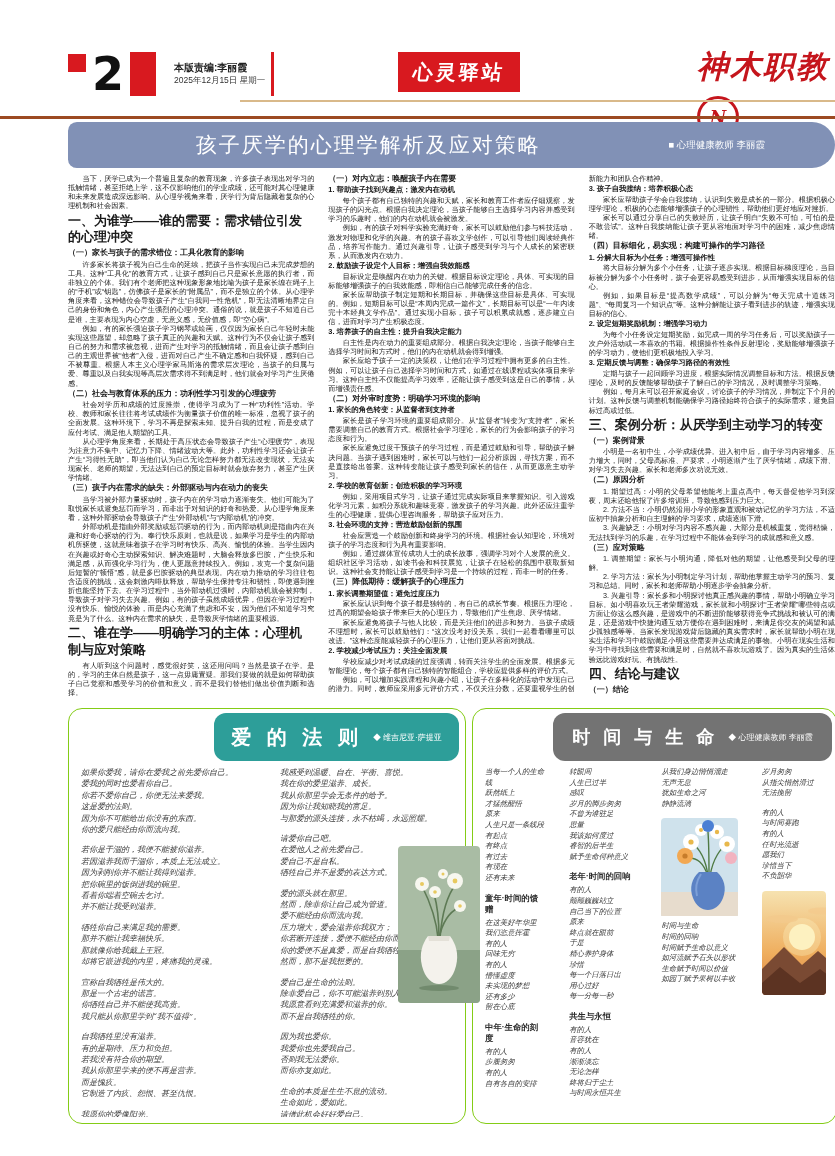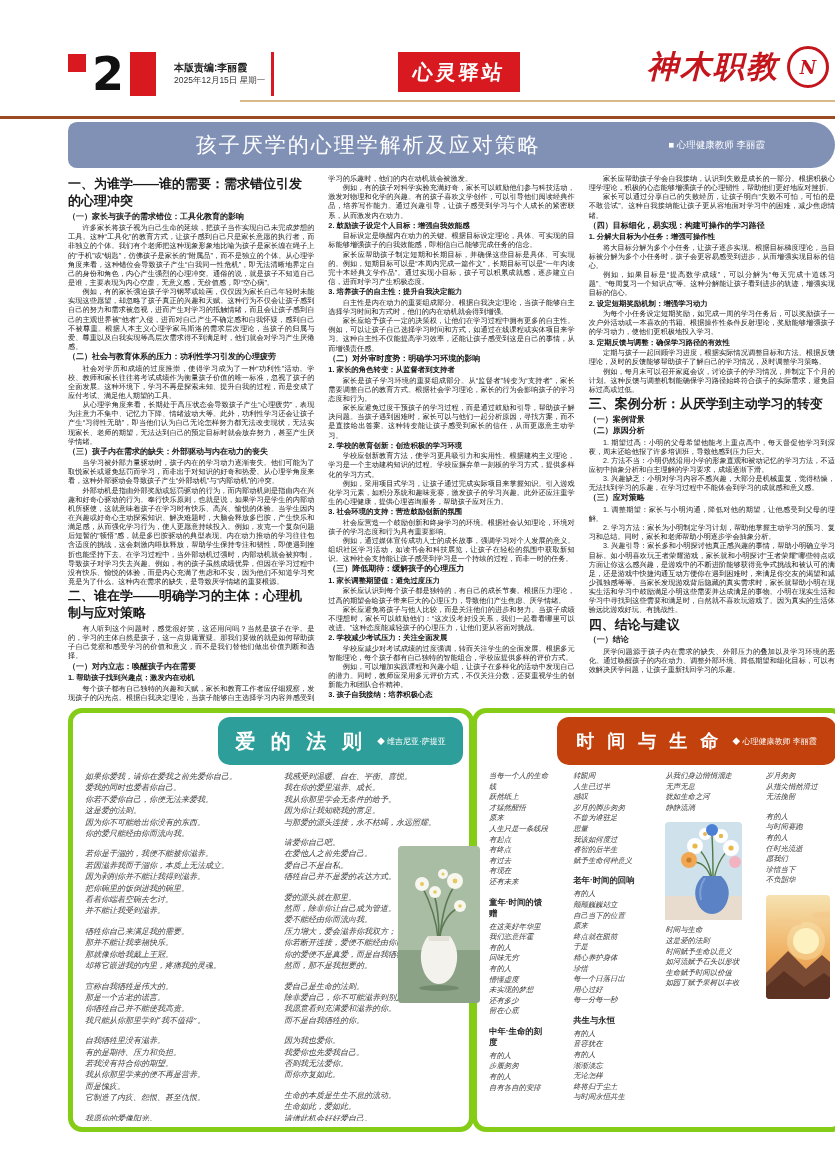--- a/index.html
+++ b/index.html
@@ -10,48 +10,48 @@
   .redsq{background:#d8191f;display:inline-block;}
   #hdr-left{position:absolute;left:0;top:4px;display:flex;align-items:center;gap:6px;}
   #pagenum{font-size:46px;font-weight:bold;color:#111;line-height:48px;font-family:"DejaVu Sans",sans-serif;}
   #ed-block{display:flex;flex-direction:column;justify-content:center;line-height:13px;margin-left:12px;}
   #ed-block .l1{font-size:10px;font-weight:bold;color:#222;}
   #ed-block .l2{font-size:8.5px;color:#333;}
   #col-title-box{position:absolute;left:330px;top:6px;width:122px;height:40px;background:#d8191f;
      display:flex;align-items:center;justify-content:center;}
   #col-title-box span{color:#fff;font-weight:bold;font-size:20px;letter-spacing:3px;transform:skewX(-6deg);
      font-family:"DejaVu Serif",serif;}
-  #masthead{position:absolute;right:6px;top:0;display:flex;align-items:flex-end;gap:8px;}
+  #masthead{position:absolute;right:6px;top:0;display:flex;align-items:flex-start;gap:8px;flex-direction:column;}
   #masthead .mh-text{color:#c5151c;font-family:"DejaVu Serif",serif;font-style:italic;font-weight:bold;
      font-size:31px;letter-spacing:2px;}
   #mh-logo{width:36px;height:36px;border:3px solid #c5151c;border-radius:50%;display:flex;
      align-items:center;justify-content:center;color:#c5151c;font-family:"DejaVu Serif",serif;
      font-style:italic;font-weight:bold;font-size:18px;}
   .rule-tan{position:absolute;left:240px;right:0;top:100px;height:2px;background:#d9b98a;}
   .rule-brown{position:absolute;left:0;right:0;top:116px;height:3px;background:#9c4a22;}
   
   #banner{position:absolute;left:68px;top:122px;width:767px;height:46px;background:#8191b6;
      border-radius:10px 26px 26px 10px;display:flex;align-items:center;}
   #banner .t{flex:1;text-align:center;color:#fff;font-weight:normal;font-size:21px;letter-spacing:2px;}
   #banner .a{color:#fff;font-size:9.5px;margin-right:70px;white-space:nowrap;}
   
   #article-body{position:absolute;left:68px;top:174px;width:767px;height:528px;
      column-count:3;column-gap:14px;column-fill:auto;overflow:hidden;color:#1b1b1b;}
   .ab-p{font-size:7.2px;line-height:1.27;text-align:justify;text-indent:2em;margin:0;}
   .ab-h1{font-size:13px;font-weight:bold;margin:2px 0;line-height:1.3;}
   .ab-h2{font-size:8px;font-weight:bold;margin:1px 0;line-height:1.3;}
   .ab-h3{font-size:7.4px;font-weight:bold;margin:1px 0;line-height:1.3;}
   
-  .pbox{position:absolute;top:708px;height:414px;background:#fff;border:5px solid #84cc16;border-radius:14px;}
+  .pbox{position:absolute;top:708px;height:414px;background:#fff;border:1px solid #84cc16;border-radius:14px;}
   #pbox-love{left:68px;width:396px;}
   #pbox-time{left:472px;width:363px;}
   .band{position:absolute;top:4px;height:48px;border-radius:12px;display:flex;align-items:center;
      justify-content:center;gap:10px;color:#fff;}
   #band-love{left:145px;right:6px;background:#2d9e99;}
-  #band-time{left:80px;right:4px;background:#c2410c;}
+  #band-time{left:80px;right:4px;background:#737373;}
   .band .bt{font-weight:bold;font-size:20px;letter-spacing:5px;white-space:nowrap;}
   #band-time .bt{font-size:18px;letter-spacing:4px;}
   .band .ba{font-size:8px;white-space:nowrap;}
   .pcols{position:absolute;left:12px;right:10px;top:58px;bottom:6px;display:flex;gap:24px;overflow:hidden;}
   .pcol{overflow:hidden;}
   #pbox-love .pcol{width:182px;}
   .tcol0{width:74px;} .tcol1{width:84px;} .tcol2{width:94px;} .tcol3{width:79px;}
   .stanza{margin-bottom:9px;}
   .pline{font-family:"DejaVu Serif",serif;font-style:italic;color:#3a3a3a;}
   #pbox-love .pline{font-size:8px;line-height:11.4px;}
@@ -91,20 +91,21 @@
   </div>
   <div class="rule-tan"></div>
   <div class="rule-brown"></div>
 
   <div id="banner">
     <span class="t">孩子厌学的心理学解析及应对策略</span>
     <span class="a">■ 心理健康教师 李丽霞</span>
   </div>
 
   <div id="article-body">
+      <div class="ab-p">当下，厌学已成为一个普遍且复杂的教育现象，许多孩子表现出对学习的抵触情绪，甚至拒绝上学，这不仅影响他们的学业成绩，还可能对其心理健康和未来发展造成深远影响。从心理学视角来看，厌学行为背后隐藏着复杂的心理机制和社会因素。</div>
       <div class="ab-h1">一、为谁学——谁的需要：需求错位引发的心理冲突</div>
       <div class="ab-h2">（一）家长与孩子的需求错位：工具化教育的影响</div>
       <div class="ab-p">许多家长将孩子视为自己生命的延续，把孩子当作实现自己未完成梦想的工具。这种“工具化”的教育方式，让孩子感到自己只是家长意愿的执行者，而非独立的个体。我们有个老师把这种现象形象地比喻为孩子是家长缠在绳子上的“手机”或“钥匙”，仿佛孩子是家长的“附属品”，而不是独立的个体。从心理学角度来看，这种错位会导致孩子产生“自我同一性危机”，即无法清晰地界定自己的身份和角色，内心产生强烈的心理冲突。通俗的说，就是孩子不知道自己是谁，主要表现为内心空虚，无意义感，无价值感，即“空心病”。</div>
       <div class="ab-p">例如，有的家长强迫孩子学习钢琴或绘画，仅仅因为家长自己年轻时未能实现这些愿望，却忽略了孩子真正的兴趣和天赋。这种行为不仅会让孩子感到自己的努力和需求被忽视，进而产生对学习的抵触情绪，而且会让孩子感到自己的主观世界被“他者”入侵，进而对自己产生不确定感和自我怀疑，感到自己不被尊重。根据人本主义心理学家马斯洛的需求层次理论，当孩子的归属与爱、尊重以及自我实现等高层次需求得不到满足时，他们就会对学习产生厌倦感。</div>
       <div class="ab-h2">（二）社会与教育体系的压力：功利性学习引发的心理疲劳</div>
       <div class="ab-p">社会对学历和成绩的过度推崇，使得学习成为了一种“功利性”活动。学校、教师和家长往往将考试成绩作为衡量孩子价值的唯一标准，忽视了孩子的全面发展。这种环境下，学习不再是探索未知、提升自我的过程，而是变成了应付考试、满足他人期望的工具。</div>
       <div class="ab-p">从心理学角度来看，长期处于高压状态会导致孩子产生“心理疲劳”，表现为注意力不集中、记忆力下降、情绪波动大等。此外，功利性学习还会让孩子产生“习得性无助”，即当他们认为自己无论怎样努力都无法改变现状，无法实现家长、老师的期望，无法达到自己的预定目标时就会放弃努力，甚至产生厌学情绪。</div>
       <div class="ab-h2">（三）孩子内在需求的缺失：外部驱动与内在动力的丧失</div>
       <div class="ab-p">当学习被外部力量驱动时，孩子内在的学习动力逐渐丧失。他们可能为了取悦家长或避免惩罚而学习，而非出于对知识的好奇和热爱。从心理学角度来看，这种外部驱动会导致孩子产生“外部动机”与“内部动机”的冲突。</div>
       <div class="ab-p">外部动机是指由外部奖励或惩罚驱动的行为，而内部动机则是指由内在兴趣和好奇心驱动的行为。奉行快乐原则，也就是说，如果学习是学生的内部动机所驱使，这就意味着孩子在学习时有快乐、高兴、愉悦的体验。当学生因内在兴趣或好奇心主动探索知识、解决难题时，大脑会释放多巴胺，产生快乐和满足感，从而强化学习行为，使人更愿意持续投入。例如，攻克一个复杂问题后短暂的“顿悟”感，就是多巴胺驱动的典型表现。内在动力推动的学习往往包含适度的挑战，这会刺激内啡肽释放，帮助学生保持专注和韧性，即使遇到挫折也能坚持下去。在学习过程中，当外部动机过强时，内部动机就会被抑制，导致孩子对学习失去兴趣。例如，有的孩子虽然成绩优异，但因在学习过程中没有快乐、愉悦的体验，而是内心充满了焦虑和不安，因为他们不知道学习究竟是为了什么。这种内在需求的缺失，是导致厌学情绪的重要根源。</div>
@@ -118,21 +119,20 @@
       <div class="ab-p">目标设定是唤醒内在动力的关键。根据目标设定理论，具体、可实现的目标能够增强孩子的自我效能感，即相信自己能够完成任务的信念。</div>
       <div class="ab-p">家长应帮助孩子制定短期和长期目标，并确保这些目标是具体、可实现的。例如，短期目标可以是“本周内完成一篇作文”，长期目标可以是“一年内读完十本经典文学作品”。通过实现小目标，孩子可以积累成就感，逐步建立自信，进而对学习产生积极态度。</div>
       <div class="ab-h3">3. 培养孩子的自主性：提升自我决定能力</div>
       <div class="ab-p">自主性是内在动力的重要组成部分。根据自我决定理论，当孩子能够自主选择学习时间和方式时，他们的内在动机就会得到增强。</div>
       <div class="ab-p">家长应给予孩子一定的决策权，让他们在学习过程中拥有更多的自主性。例如，可以让孩子自己选择学习时间和方式，如通过在线课程或实体项目来学习。这种自主性不仅能提高学习效率，还能让孩子感受到这是自己的事情，从而增强责任感。</div>
       <div class="ab-h2">（二）对外审时度势：明确学习环境的影响</div>
       <div class="ab-h3">1. 家长的角色转变：从监督者到支持者</div>
       <div class="ab-p">家长是孩子学习环境的重要组成部分。从“监督者”转变为“支持者”，家长需要调整自己的教育方式。根据社会学习理论，家长的行为会影响孩子的学习态度和行为。</div>
       <div class="ab-p">家长应避免过度干预孩子的学习过程，而是通过鼓励和引导，帮助孩子解决问题。当孩子遇到困难时，家长可以与他们一起分析原因，寻找方案，而不是直接给出答案。这种转变能让孩子感受到家长的信任，从而更愿意主动学习。</div>
       <div class="ab-h3">2. 学校的教育创新：创造积极的学习环境</div>
-      <div class="ab-p">学校应创新教育方法，使学习更具吸引力和实用性。根据建构主义理论，学习是一个主动建构知识的过程。学校应摒弃单一刻板的学习方式，提供多样化的学习方式。</div>
       <div class="ab-p">例如，采用项目式学习，让孩子通过完成实际项目来掌握知识。引入游戏化学习元素，如积分系统和趣味竞赛，激发孩子的学习兴趣。此外还应注重学生的心理健康，提供心理咨询服务，帮助孩子应对压力。</div>
       <div class="ab-h3">3. 社会环境的支持：营造鼓励创新的氛围</div>
       <div class="ab-p">社会应营造一个鼓励创新和终身学习的环境。根据社会认知理论，环境对孩子的学习态度和行为具有重要影响。</div>
       <div class="ab-p">例如，通过媒体宣传成功人士的成长故事，强调学习对个人发展的意义。组织社区学习活动，如读书会和科技展览，让孩子在轻松的氛围中获取新知识。这种社会支持能让孩子感受到学习是一个持续的过程，而非一时的任务。</div>
       <div class="ab-h2">（三）降低期待：缓解孩子的心理压力</div>
       <div class="ab-h3">1. 家长调整期望值：避免过度压力</div>
       <div class="ab-p">家长应认识到每个孩子都是独特的，有自己的成长节奏。根据压力理论，过高的期望会给孩子带来巨大的心理压力，导致他们产生焦虑、厌学情绪。</div>
       <div class="ab-p">家长应避免将孩子与他人比较，而是关注他们的进步和努力。当孩子成绩不理想时，家长可以鼓励他们：“这次没考好没关系，我们一起看看哪里可以改进。”这种态度能减轻孩子的心理压力，让他们更从容面对挑战。</div>
       <div class="ab-h3">2. 学校减少考试压力：关注全面发展</div>
       <div class="ab-p">学校应减少对考试成绩的过度强调，转而关注学生的全面发展。根据多元智能理论，每个孩子都有自己独特的智能组合，学校应提供多样的评价方式。</div>
@@ -144,20 +144,21 @@
       <div class="ab-h3">1. 分解大目标为小任务：增强可操作性</div>
       <div class="ab-p">将大目标分解为多个小任务，让孩子逐步实现。根据目标梯度理论，当目标被分解为多个小任务时，孩子会更容易感受到进步，从而增强实现目标的信心。</div>
       <div class="ab-p">例如，如果目标是“提高数学成绩”，可以分解为“每天完成十道练习题”、“每周复习一个知识点”等。这种分解能让孩子看到进步的轨迹，增强实现目标的信心。</div>
       <div class="ab-h3">2. 设定短期奖励机制：增强学习动力</div>
       <div class="ab-p">为每个小任务设定短期奖励，如完成一周的学习任务后，可以奖励孩子一次户外活动或一本喜欢的书籍。根据操作性条件反射理论，奖励能够增强孩子的学习动力，使他们更积极地投入学习。</div>
       <div class="ab-h3">3. 定期反馈与调整：确保学习路径的有效性</div>
       <div class="ab-p">定期与孩子一起回顾学习进度，根据实际情况调整目标和方法。根据反馈理论，及时的反馈能够帮助孩子了解自己的学习情况，及时调整学习策略。</div>
       <div class="ab-p">例如，每月末可以召开家庭会议，讨论孩子的学习情况，并制定下个月的计划。这种反馈与调整机制能确保学习路径始终符合孩子的实际需求，避免目标过高或过低。</div>
       <div class="ab-h1">三、案例分析：从厌学到主动学习的转变</div>
       <div class="ab-h2">（一）案例背景</div>
+      <div class="ab-p">小明是一名初中生，小学成绩优异。进入初中后，由于学习内容增多、压力增大，同时，父母高标准、严要求，小明逐渐产生了厌学情绪，成绩下滑、对学习失去兴趣。家长和老师多次劝说无效。</div>
       <div class="ab-h2">（二）原因分析</div>
       <div class="ab-p">1. 期望过高：小明的父母希望他能考上重点高中，每天督促他学习到深夜，周末还给他报了许多培训班，导致他感到压力巨大。</div>
       <div class="ab-p">2. 方法不当：小明仍然沿用小学的形象直观和被动记忆的学习方法，不适应初中抽象分析和自主理解的学习要求，成绩逐渐下滑。</div>
       <div class="ab-p">3. 兴趣缺乏：小明对学习内容不感兴趣，大部分是机械重复，觉得枯燥，无法找到学习的乐趣，在学习过程中不能体会到学习的成就感和意义感。</div>
       <div class="ab-h2">（三）应对策略</div>
       <div class="ab-p">1. 调整期望：家长与小明沟通，降低对他的期望，让他感受到父母的理解。</div>
       <div class="ab-p">2. 学习方法：家长为小明制定学习计划，帮助他掌握主动学习的预习、复习和总结。同时，家长和老师帮助小明逐步学会抽象分析。</div>
       <div class="ab-p">3. 兴趣引导：家长多和小明探讨他真正感兴趣的事情，帮助小明确立学习目标。如小明喜欢玩王者荣耀游戏，家长就和小明探讨“王者荣耀”哪些特点或方面让你这么感兴趣，是游戏中的不断进阶能够获得竞争式挑战和被认可的满足，还是游戏中快捷沟通互动方便你在遇到困难时，来满足你交友的渴望和减少孤独感等等。当家长发现游戏背后隐藏的真实需求时，家长就帮助小明在现实生活和学习中鼓励满足小明这些需要并达成满足的事物。小明在现实生活和学习中寻找到这些需要和满足时，自然就不喜欢玩游戏了。因为真实的生活体验远比游戏好玩、有挑战性。</div>
       <div class="ab-h1">四、结论与建议</div>
       <div class="ab-h2">（一）结论</div>
@@ -363,21 +364,21 @@
                 <circle cx="56" cy="14" r="2.2"></circle>
                 <circle cx="40" cy="12" r="2"></circle>
       </g>
       <circle cx="24" cy="38" r="2.6" fill="#c77c2a"></circle>
       <path d="M38 54 L56 54 C63 60 66 70 62 80 C59 88 53 92 47 92 C41 92 35 88 32 80 C28 70 31 60 38 54 Z" fill="#5b82c4"></path>
       <path d="M40 56 C36 62 34 70 36 78" stroke="#7da0d8" stroke-width="2" fill="none"></path>
     </svg>
   </div>
           <div class="stanza">
             <div class="pline">时间与生命</div>
-            <div class="pline">这是爱的法则</div>
+            <div class="pline">时间的回响</div>
             <div class="pline">时间赋予生命以意义</div>
             <div class="pline">如河流赋予石头以形状</div>
             <div class="pline">生命赋予时间以价值</div>
             <div class="pline">如园丁赋予果树以丰收</div>
           </div>
         </div>
       <div class="pcol tcol3">
           <div class="stanza">
             <div class="pline">岁月匆匆</div>
             <div class="pline">从指尖悄然滑过</div>

